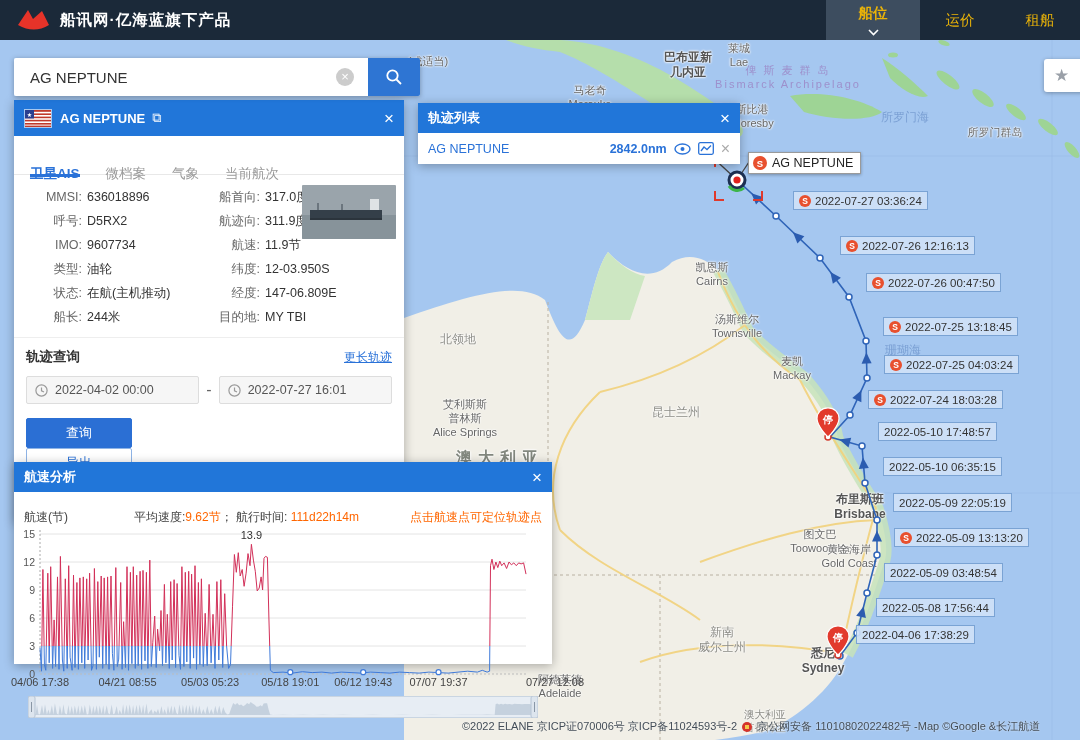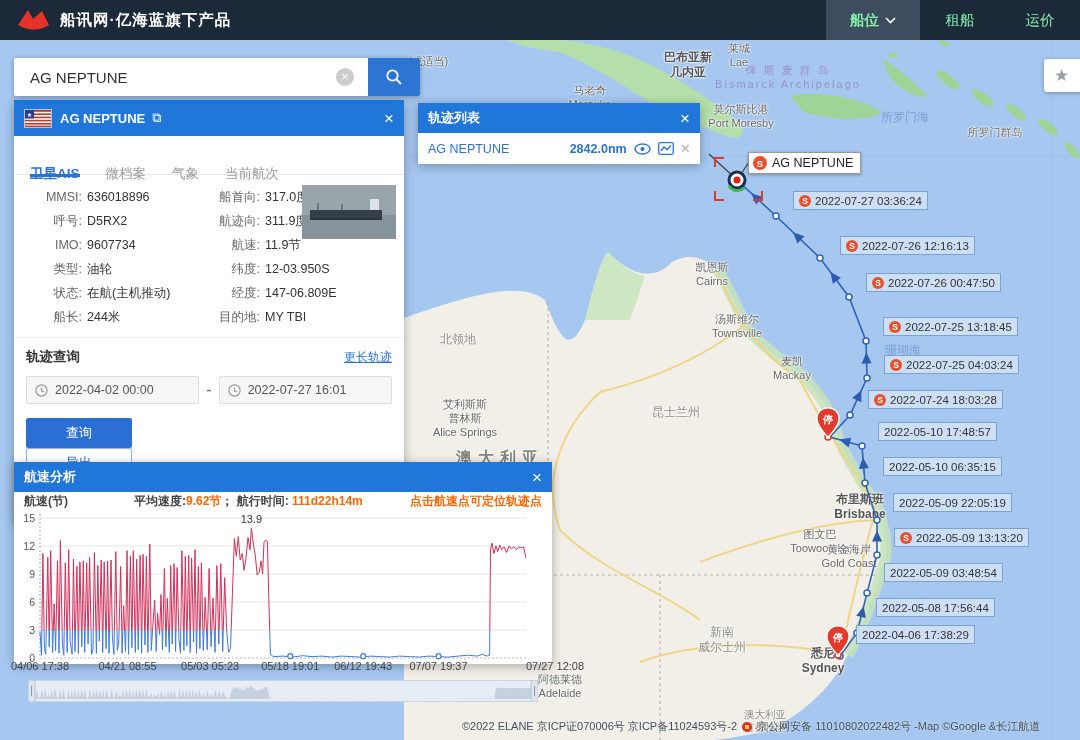--- a/index.html
+++ b/index.html
@@ -4,21 +4,21 @@
 <style>
   html,body{margin:0;padding:0;}
   body{font-family:"Liberation Sans","DejaVu Sans",sans-serif;}
   #stage{position:relative;width:1080px;height:740px;overflow:hidden;background:#a5c7f0;}
   svg{display:block;}
   
   .topbar{position:absolute;left:0;top:0;width:1080px;height:40px;background:#1b2939;z-index:60;display:flex;align-items:center;}
   .brand{display:flex;align-items:center;gap:8px;margin-left:16px;}
   .brand-title{color:#fff;font-size:15.5px;font-weight:bold;letter-spacing:1px;}
   .topnav{position:absolute;right:0;top:0;height:40px;display:flex;align-items:stretch;}
-  .nav-item{display:flex;align-items:center;justify-content:center;gap:6px;min-width:80px;color:#86efac;font-size:14.5px;cursor:pointer;}
+  .nav-item{display:flex;align-items:center;justify-content:center;gap:6px;min-width:80px;color:#eab308;font-size:14.5px;cursor:pointer;flex-direction:column;}
   .nav-item.active{background:#3d4d5f;min-width:94px;font-weight:bold;}
   
   .search{position:absolute;left:14px;top:58px;z-index:55;display:flex;box-shadow:0 1px 5px rgba(0,0,0,.3);}
   .search input{width:308px;height:38px;border:none;outline:none;padding:0 30px 0 16px;font-size:15px;color:#333;border-radius:2px 0 0 2px;}
   .search .clear{position:absolute;right:66px;top:10px;width:18px;height:18px;border-radius:50%;background:#ccc;color:#fff;font-size:13px;line-height:17px;text-align:center;cursor:pointer;}
   .search .go{width:52px;height:38px;background:#2e75d3;border-radius:0 2px 2px 0;display:flex;align-items:center;justify-content:center;cursor:pointer;}
   
   .panel{position:absolute;background:#fff;z-index:50;box-shadow:0 2px 10px rgba(0,0,0,.3);}
   .phdr{height:30px;background:#2176d9;color:#fff;display:flex;align-items:center;padding:0 10px;font-size:13px;font-weight:bold;}
   .phdr .grow{flex:1;}
@@ -45,29 +45,29 @@
   .qtop{display:flex;align-items:center;}
   .qtitle{font-size:13.5px;font-weight:bold;color:#333;flex:1;}
   .qlink{font-size:12px;color:#2a72d8;text-decoration:underline;cursor:pointer;}
   .dates{display:flex;align-items:center;margin-top:10px;}
   .dinput{width:164px;height:26px;background:#f6f6f6;border:1px solid #ddd;border-radius:2px;display:flex;align-items:center;gap:7px;padding:0 8px;font-size:12.5px;color:#555;cursor:pointer;}
   .dsep{margin:0 7px;color:#666;}
   .qbtns{display:flex;justify-content:space-between;margin-top:14px;flex-direction:column;}
   .qbtn{width:104px;height:28px;border:1px solid #8fb4e6;background:#fff;color:#2a72d8;font-size:13px;border-radius:2px;display:flex;align-items:center;justify-content:center;cursor:pointer;}
   .qbtn.primary{background:#2b6fd4;border-color:#2b6fd4;color:#fff;}
   
-  .tl-panel{left:418px;top:103px;width:282px;}
+  .tl-panel{left:418px;top:103px;width:322px;}
   .tl-row{height:31px;display:flex;align-items:center;padding:0 10px;gap:7px;}
   .tl-name{flex:1;color:#2a72d8;font-size:12.5px;}
   .tl-dist{color:#2a72d8;font-size:12.5px;font-weight:bold;}
   .tl-ic{cursor:pointer;display:flex;align-items:center;}
   .tl-x{color:#aaa;font-size:16px;cursor:pointer;line-height:1;}
   
   .sp-panel{left:14px;top:462px;width:538px;height:202px;}
-  .sp-stats{display:flex;align-items:center;padding:1px 10px 0;font-size:12px;color:#444;font-weight:bold;}
+  .sp-stats{display:flex;align-items:center;padding:17px 10px 0;font-size:12px;color:#444;}
   .sp-y{width:110px;}
   .sp-mid{flex:1;}
   .orange{color:#ff6600;}
   .sp-hint{color:#ff6600;}
   .xticks{position:relative;height:15px;margin-top:-2px;font-size:11px;color:#444;}
   .xtick{position:absolute;transform:translateX(-50%);white-space:nowrap;}
   .brush{margin:5px 14px 0;}
   
   .map-label{position:absolute;transform:translate(-50%,0);text-align:center;white-space:pre-line;z-index:10;line-height:1.25;text-shadow:0 0 2px #fff,0 0 2px #fff,0 0 3px #fff;}
   .ml-city{font-size:12px;color:#555;font-weight:bold;}
@@ -309,25 +309,25 @@
       <span class="brand-title">船讯网·亿海蓝旗下产品</span>
     </div>
     <div class="topnav" id="topnav">
         <div class="nav-item active">
     <span class="nav-label">船位</span>
     <svg class="chev" width="11" height="7" viewBox="0 0 11 7">
             <polyline points="1,1 5.5,5.5 10,1" fill="none" stroke="#fff" stroke-width="1.6"></polyline>
           </svg>
   </div>
         <div class="nav-item">
+    <span class="nav-label">运价</span>
+
+  </div>
+        <div class="nav-item">
     <span class="nav-label">租船</span>
-
-  </div>
-        <div class="nav-item">
-    <span class="nav-label">运价</span>
 
   </div>
       </div>
   </div>
 
   <div class="search">
     <input type="text" value="AG NEPTUNE" style="">
     <span class="clear">×</span>
     <div class="go">
       <svg width="20" height="20" viewBox="0 0 20 20">

